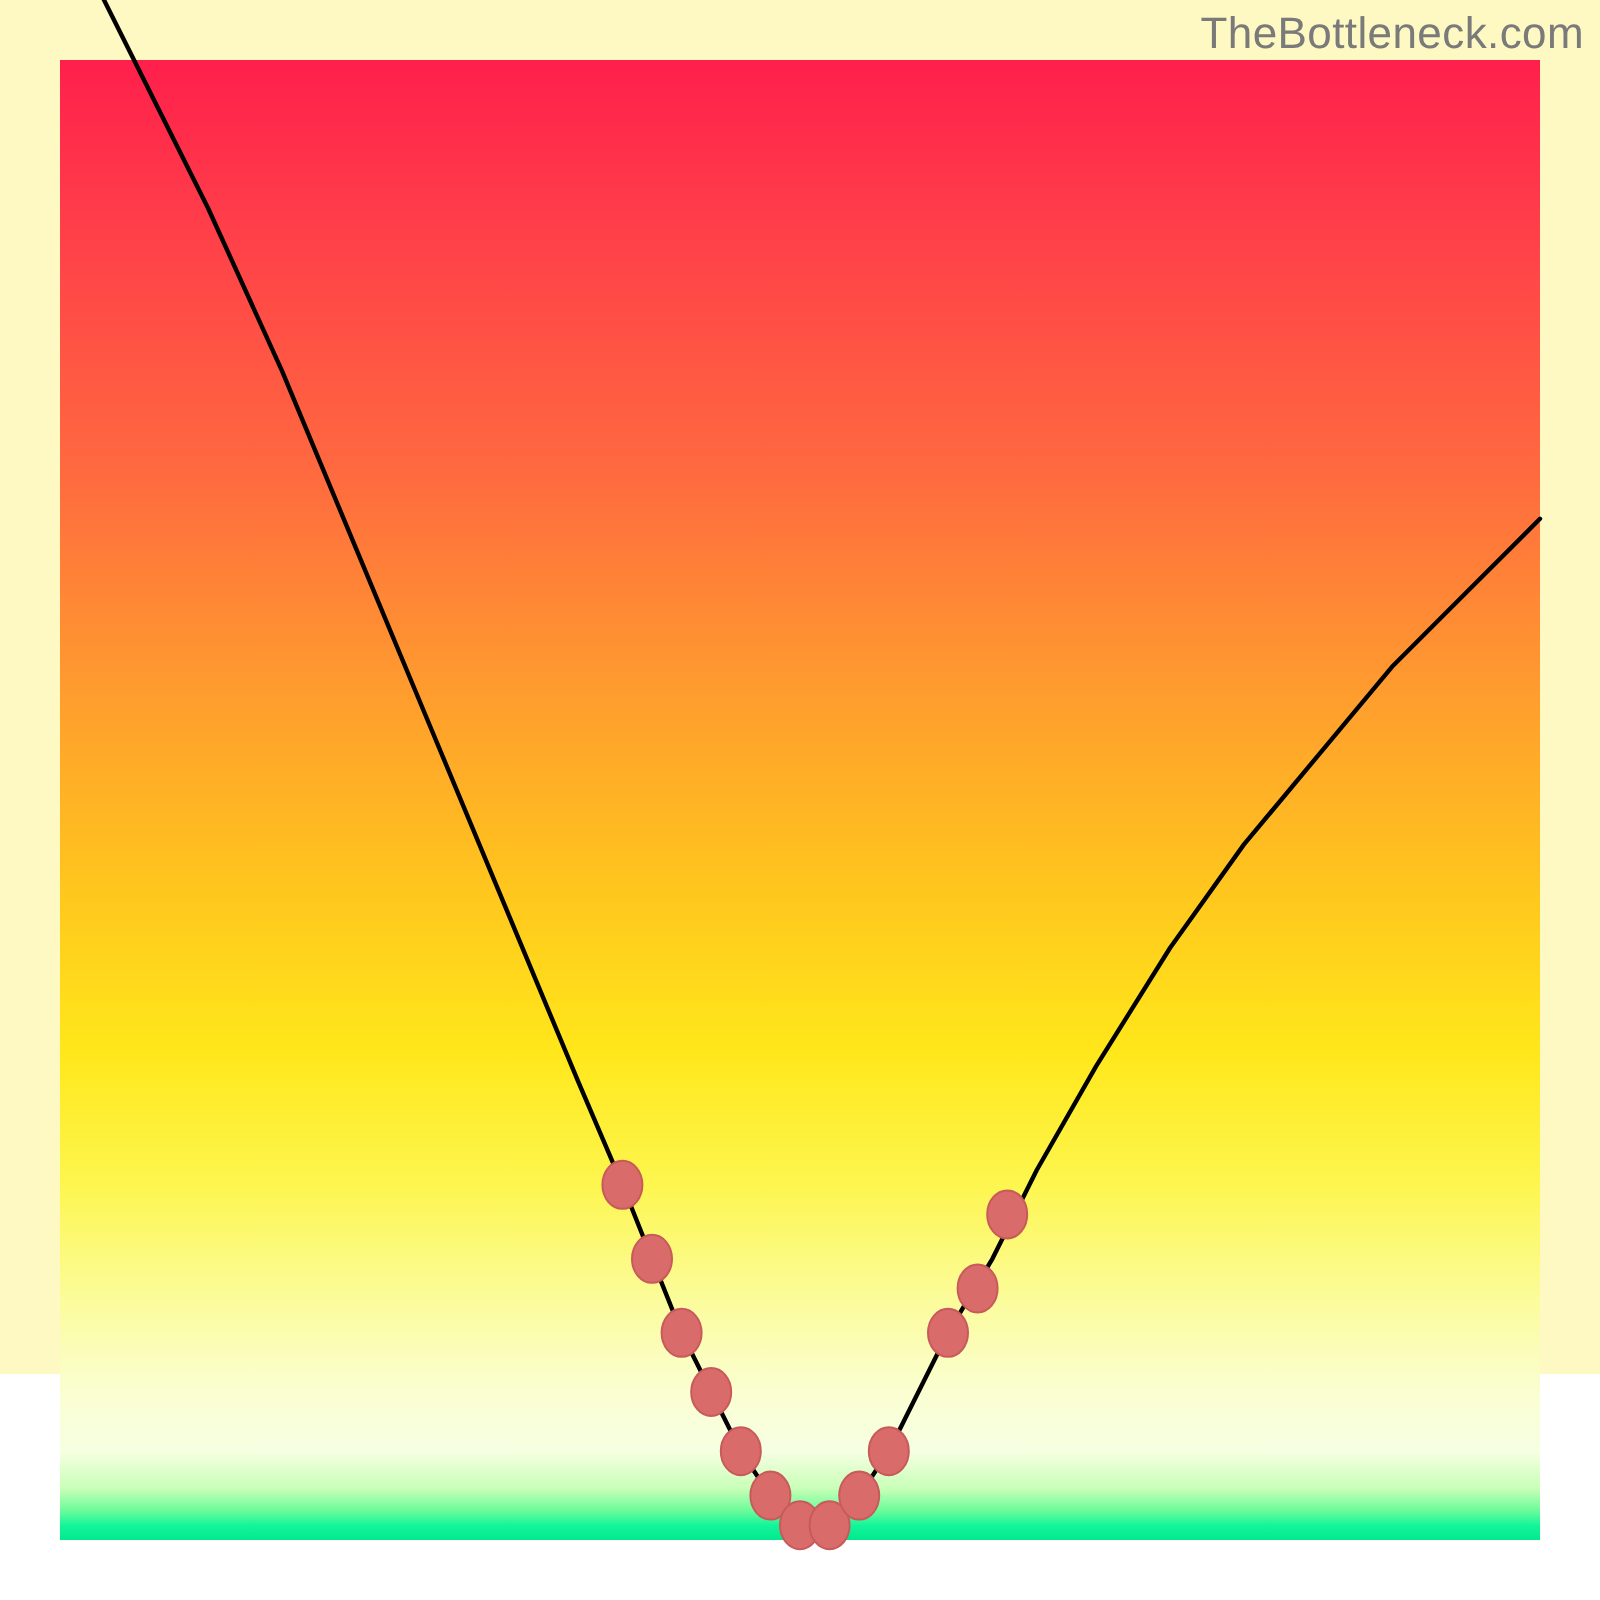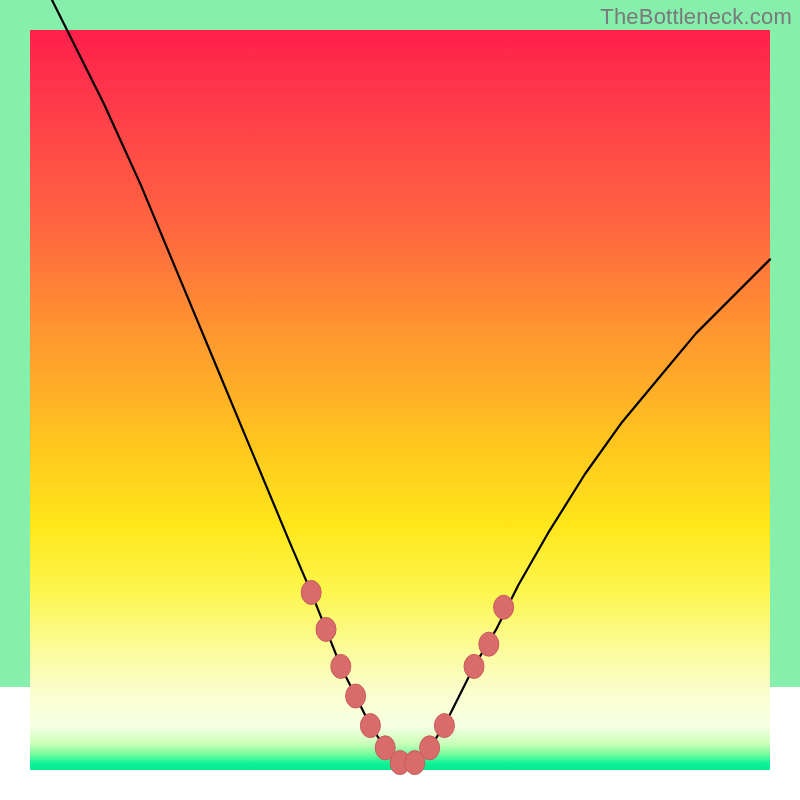--- a/index.html
+++ b/index.html
@@ -8,21 +8,21 @@
     width: 800px;
     height: 800px;
     overflow: hidden;
     background: #fff;
     font-family: Arial, Helvetica, sans-serif;
   }
   .stage {
     position: relative;
     width: 800px;
     height: 687px;
-    background: #86efac;
+    background: #fef9c3;
   }
   .plot {
     position: absolute;
     left: 30px;
     top: 30px;
     width: 740px;
     height: 740px;
     
     background: linear-gradient(
       to bottom,

